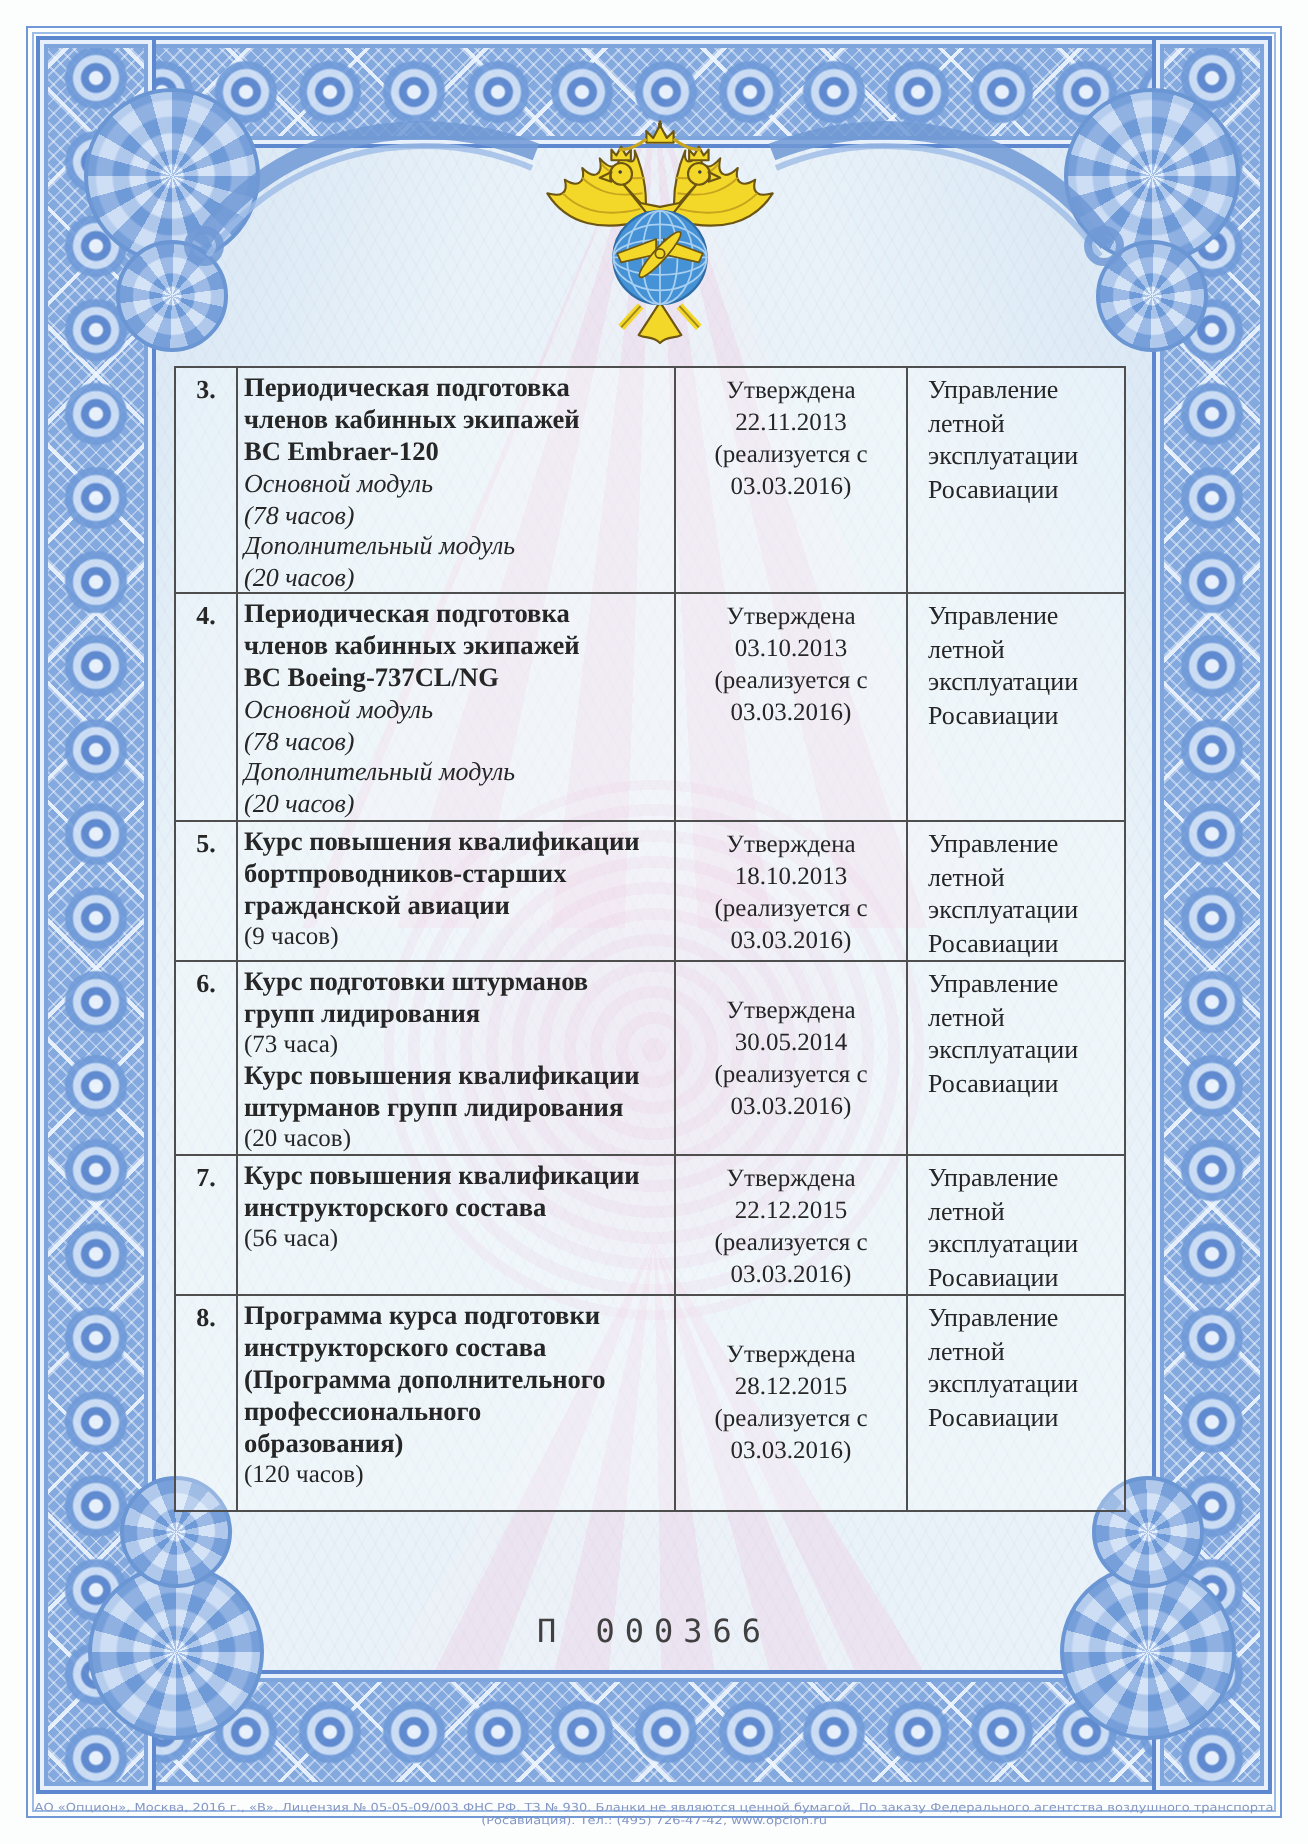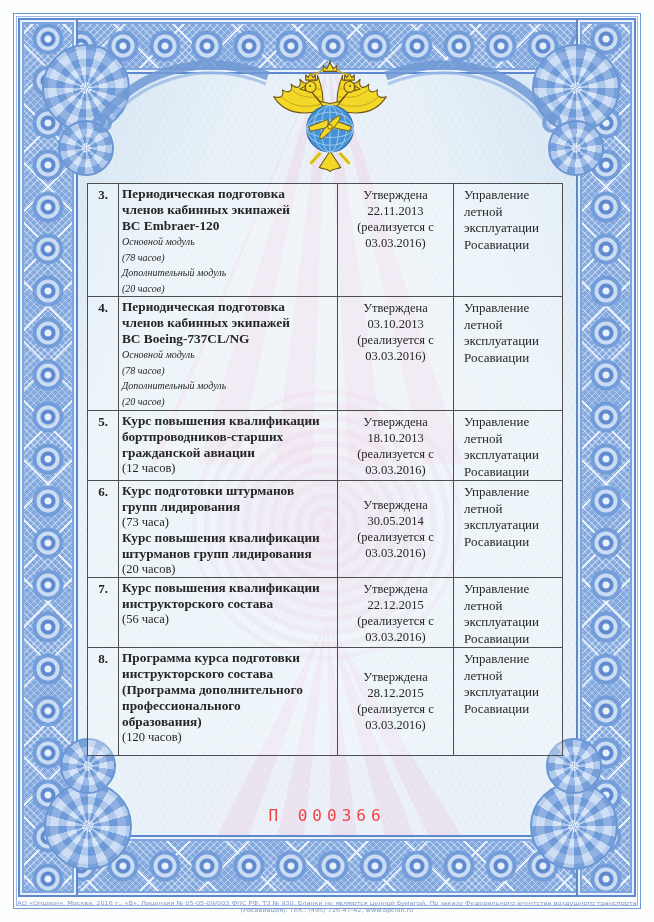--- a/index.html
+++ b/index.html
@@ -73,28 +73,28 @@
   .arch{position:absolute;left:0;top:0;width:654px;height:210px;}
   .emblem{position:absolute;left:262px;top:56px;width:136px;height:126px;}
   
   table.programs{position:absolute;left:87px;top:183px;width:475px;border-collapse:collapse;table-layout:fixed;
       background:rgba(252,254,255,.30);color:#262626;}
   table.programs td{border:1.4px solid #4e4e4e;vertical-align:top;overflow:hidden;}
   .r3{height:113px}.r4{height:114px}.r5{height:70px}.r6{height:93px}.r7{height:67px}.r8{height:108px}
   .c-num{text-align:center;font-weight:bold;font-size:13px;padding-top:3px;}
   .c-name{text-align:left;padding:2px 3px 0 3px;}
   .t-title{font-weight:bold;font-size:13.3px;line-height:16px;white-space:pre-line;}
-  .t-modules{font-style:italic;font-size:10px;line-height:15.5px;white-space:pre-line;}
+  .t-modules{font-style:italic;font-size:13px;line-height:15.5px;white-space:pre-line;}
   .t-hours{font-size:12.5px;line-height:15px;white-space:pre-line;}
   .c-date{text-align:center;font-size:12.5px;line-height:16px;white-space:pre-line;padding-top:3px;}
   .c-date.v-mid{vertical-align:middle;padding-top:0;}
   .c-auth{font-size:13px;line-height:16.5px;white-space:pre-line;padding:3px 2px 0 10px;margin-top:28px;}
   
   .serial{position:absolute;left:0;right:0;top:806px;text-align:center;
-      font-family:"DejaVu Sans Mono", monospace;font-size:16px;letter-spacing:5px;color:#ef4444;}
+      font-family:"DejaVu Sans Mono", monospace;font-size:16px;letter-spacing:5px;color:#404040;}
   .imprint{position:absolute;left:0;right:0;top:899px;text-align:center;
       font-family:"DejaVu Sans", sans-serif;font-size:6.5px;color:#8497c4;transform:scaleY(.85);}
 </style>
 </head>
 <body>
 
 <div class="page">
 
   <div class="inner"></div>
   <div class="pink-fan"></div>
@@ -219,21 +219,21 @@
 летной
 эксплуатации
 Росавиации</td>
     </tr>
     <tr class="r5">
       <td class="c-num">5.</td>
       <td class="c-name">
         <div class="t-title">Курс повышения квалификации
 бортпроводников-старших
 гражданской авиации</div>
-        <div class="t-hours">(12 часов)</div>
+        <div class="t-hours">(9 часов)</div>
       </td>
       <td class="c-date">Утверждена
 18.10.2013
 (реализуется с
 03.03.2016)</td>
       <td class="c-auth">Управление
 летной
 эксплуатации
 Росавиации</td>
     </tr>

